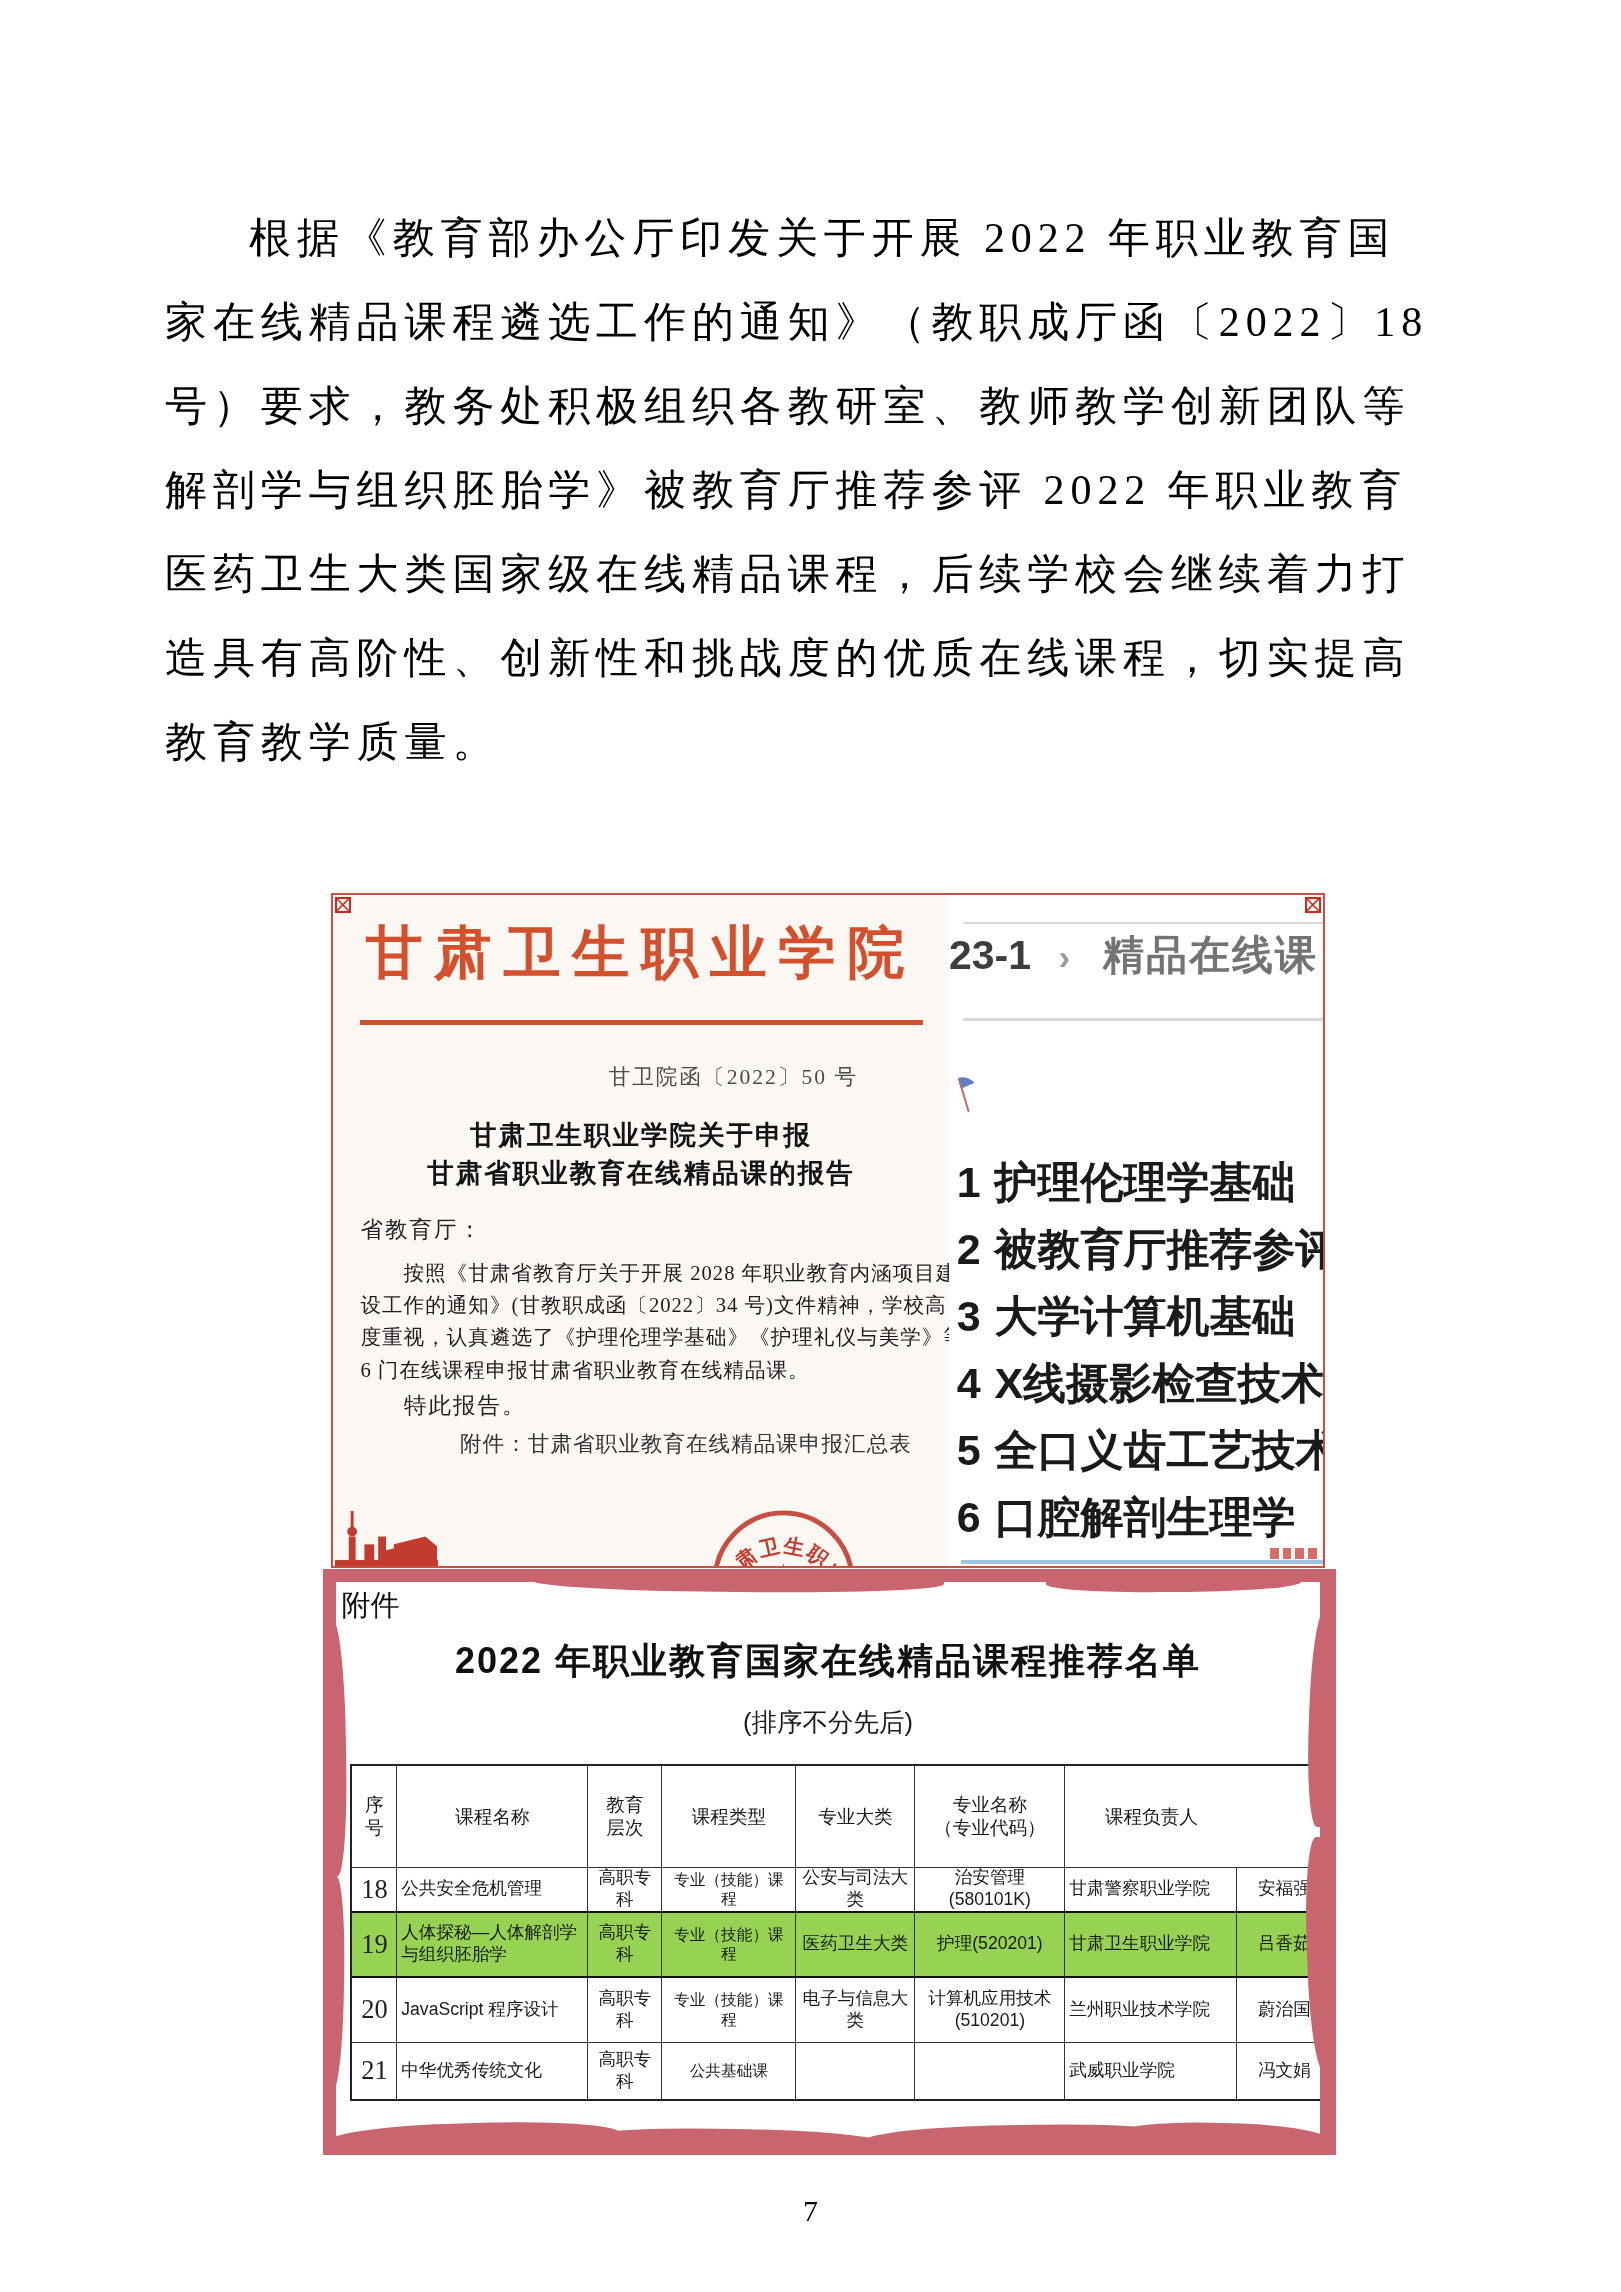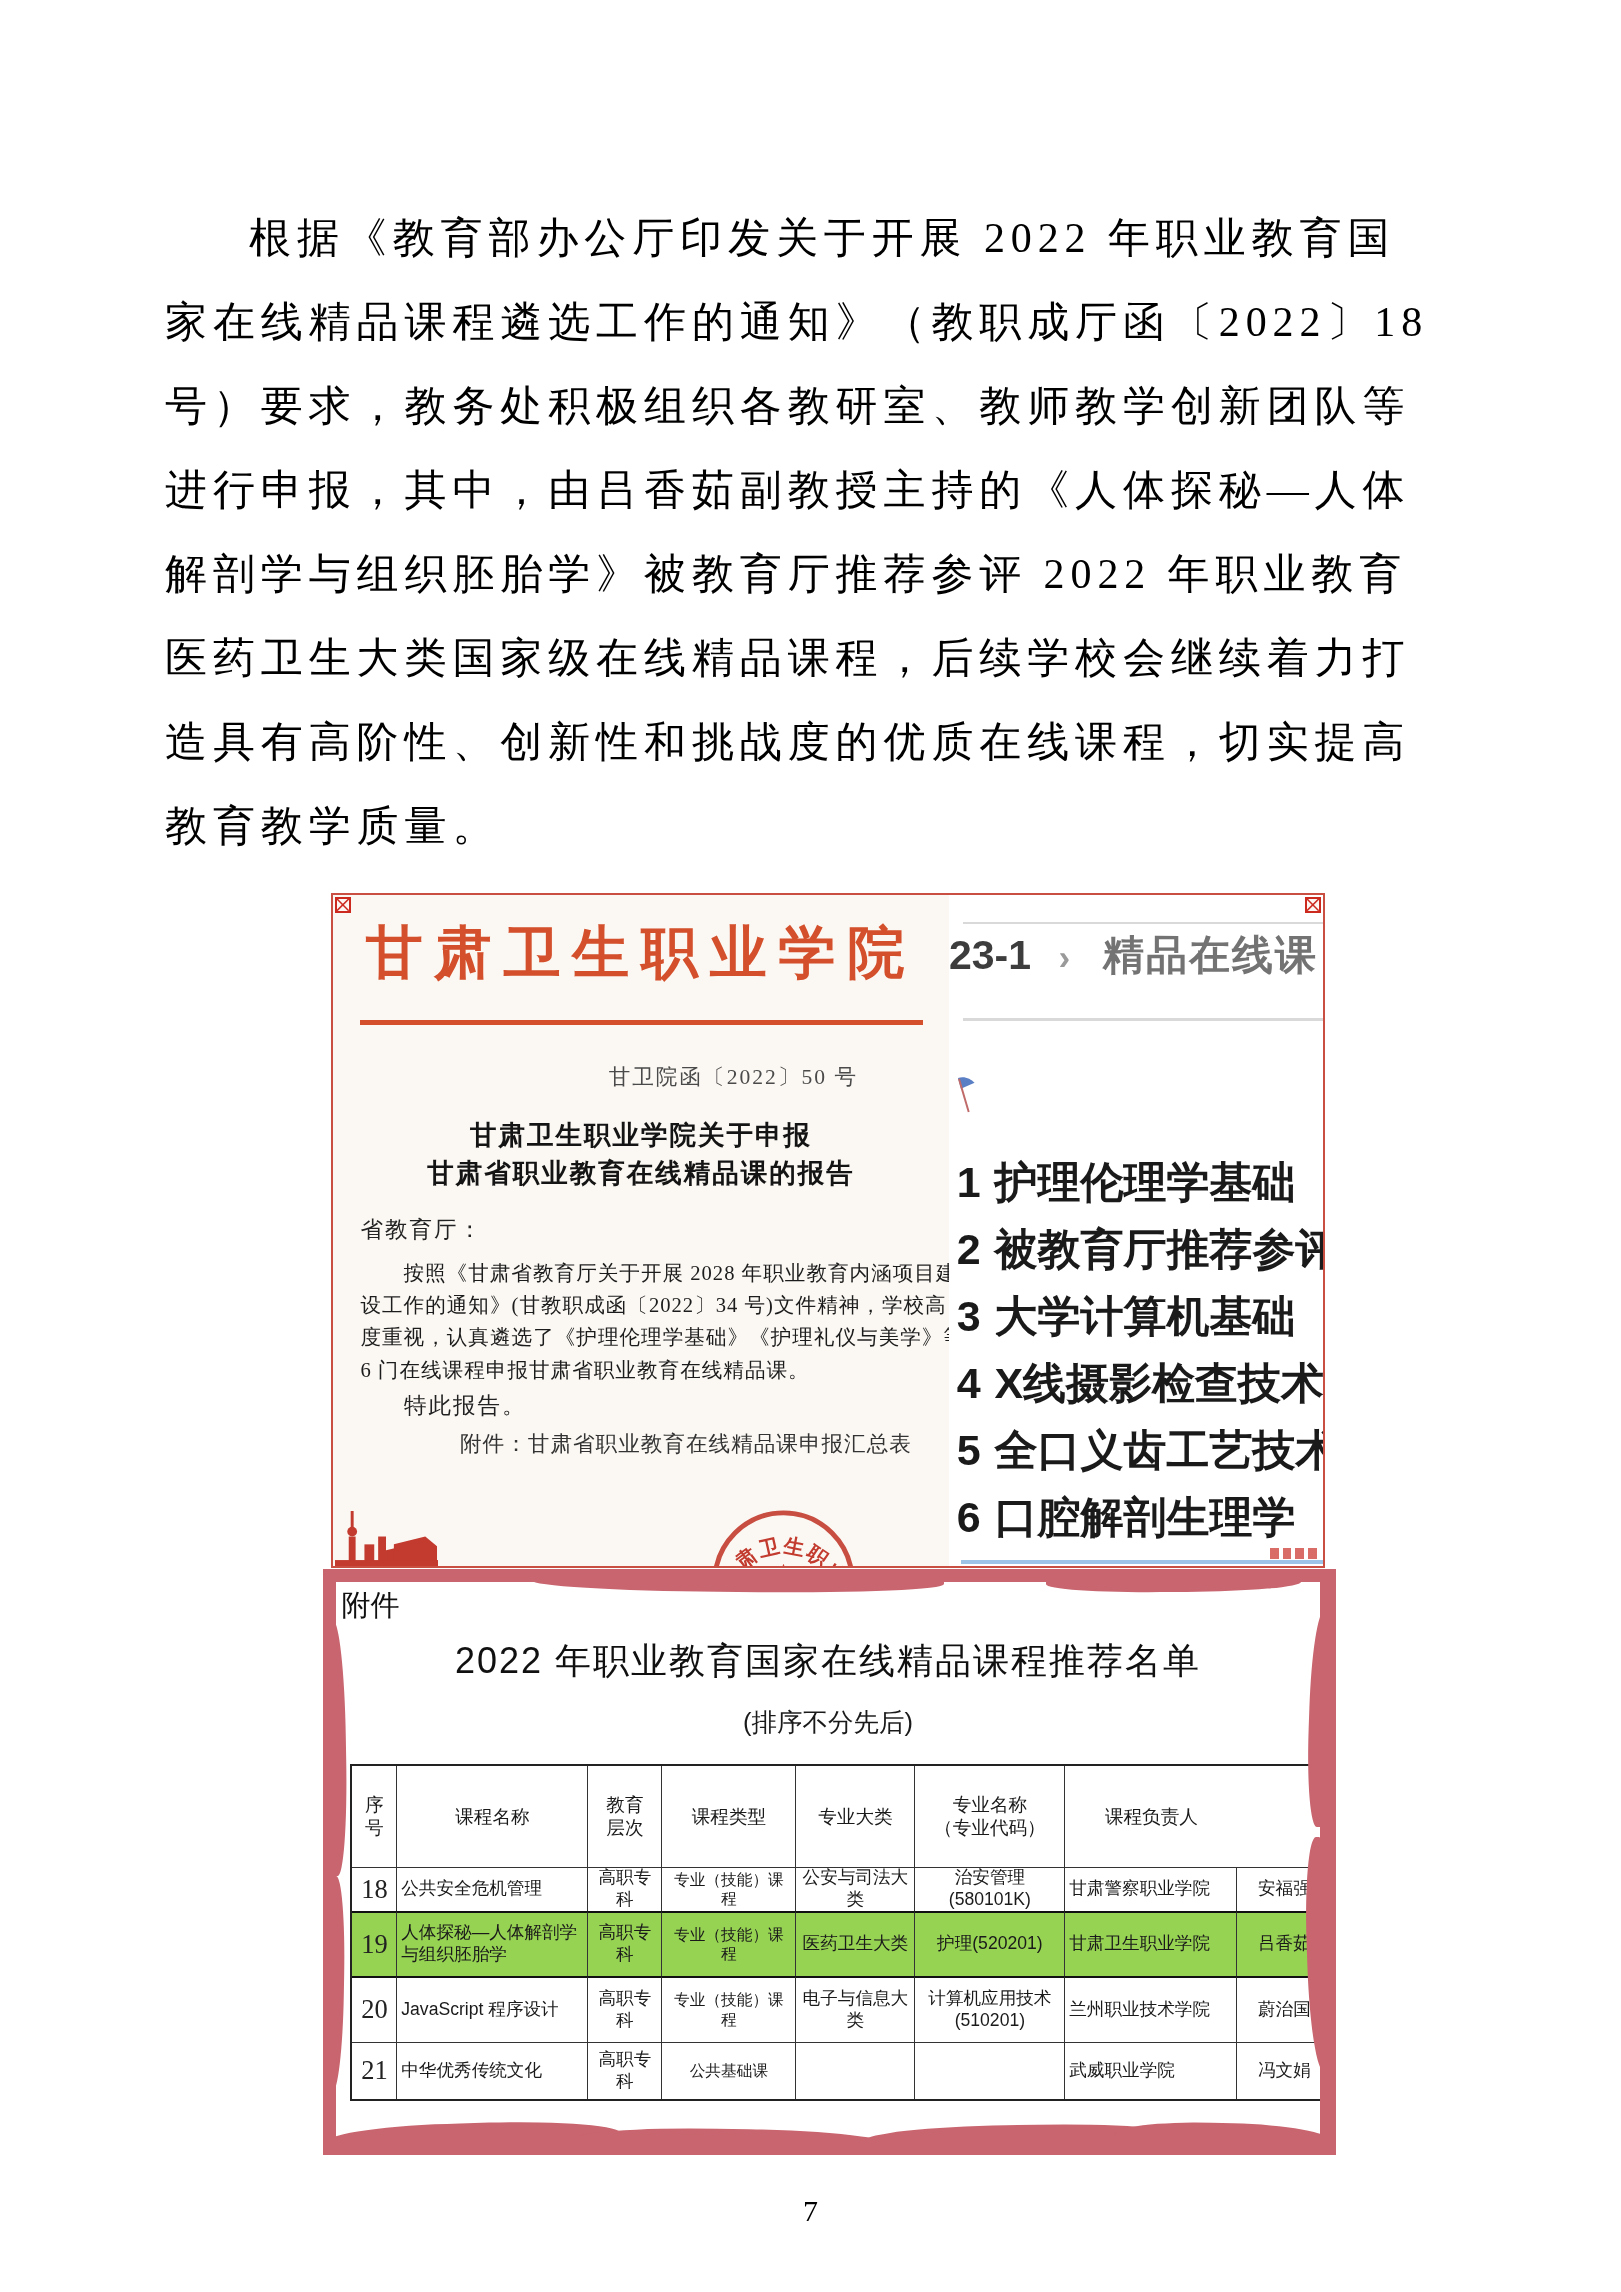--- a/index.html
+++ b/index.html
@@ -58,21 +58,21 @@
 
   
   .img2{position:absolute;left:323px;top:1569px;width:1013px;height:586px;
         background:#c9656f;box-sizing:border-box;}
   .img2 .inner{position:absolute;left:12.7px;top:12.7px;right:15.7px;bottom:12.7px;
         background:#ffffff;overflow:hidden;}
   .splotch{position:absolute;background:#c9656f;border-radius:45%;z-index:4;}
   .alabel{position:absolute;top:3.9px;left:5.9px;font-size:29px;color:#111;
           font-family:"Liberation Sans",sans-serif;}
   .atitle{position:absolute;top:55px;left:0;width:100%;text-align:center;font-size:36px;
-          font-weight:400;color:#101010;letter-spacing:2px;font-family:"Liberation Sans",sans-serif;}
+          font-weight:700;color:#101010;letter-spacing:2px;font-family:"Liberation Sans",sans-serif;}
   .asub{position:absolute;top:123px;left:0;width:100%;text-align:center;font-size:25.5px;
         color:#1a1a1a;font-family:"Liberation Sans",sans-serif;}
   .tbl{position:absolute;left:14.7px;top:182px;width:983px;border:2px solid #222;
        box-sizing:border-box;background:#fff;}
   .trow{display:grid;grid-template-columns:45px 191px 74px 134px 119px 150px 172px 94px;}
   .tc{border-right:1px solid #333;border-top:1px solid #333;display:flex;align-items:center;
       justify-content:center;text-align:center;font-size:17.6px;color:#1a1a1a;
       white-space:pre-line;padding:2px 3.9px;box-sizing:border-box;overflow:hidden;
       font-family:"Liberation Sans",sans-serif;line-height:1.25;}
   .trow .tc:last-child{border-right:none;}
@@ -89,21 +89,20 @@
 
   .pagenum{position:absolute;top:2194px;left:0;width:100%;text-align:center;font-size:30px;}
 </style>
 </head>
 <body>
 
 <div class="para">
   <div class="pline ind">根据《教育部办公厅印发关于开展 2022 年职业教育国</div>
   <div class="pline">家在线精品课程遴选工作的通知》（教职成厅函〔2022〕18</div>
   <div class="pline">号）要求，教务处积极组织各教研室、教师教学创新团队等</div>
-  <div class="pline">进行申报，其中，由吕香茹副教授主持的《人体探秘—人体</div>
   <div class="pline">解剖学与组织胚胎学》被教育厅推荐参评 2022 年职业教育</div>
   <div class="pline">医药卫生大类国家级在线精品课程，后续学校会继续着力打</div>
   <div class="pline">造具有高阶性、创新性和挑战度的优质在线课程，切实提高</div>
   <div class="pline">教育教学质量。</div>
 </div>
 
 <div class="img1">
   <div class="ph tl">
     <svg viewBox="0 0 12 12">
         <line x1="0" y1="0" x2="12" y2="12" stroke="#cc2a1f" stroke-width="1.6"></line>

